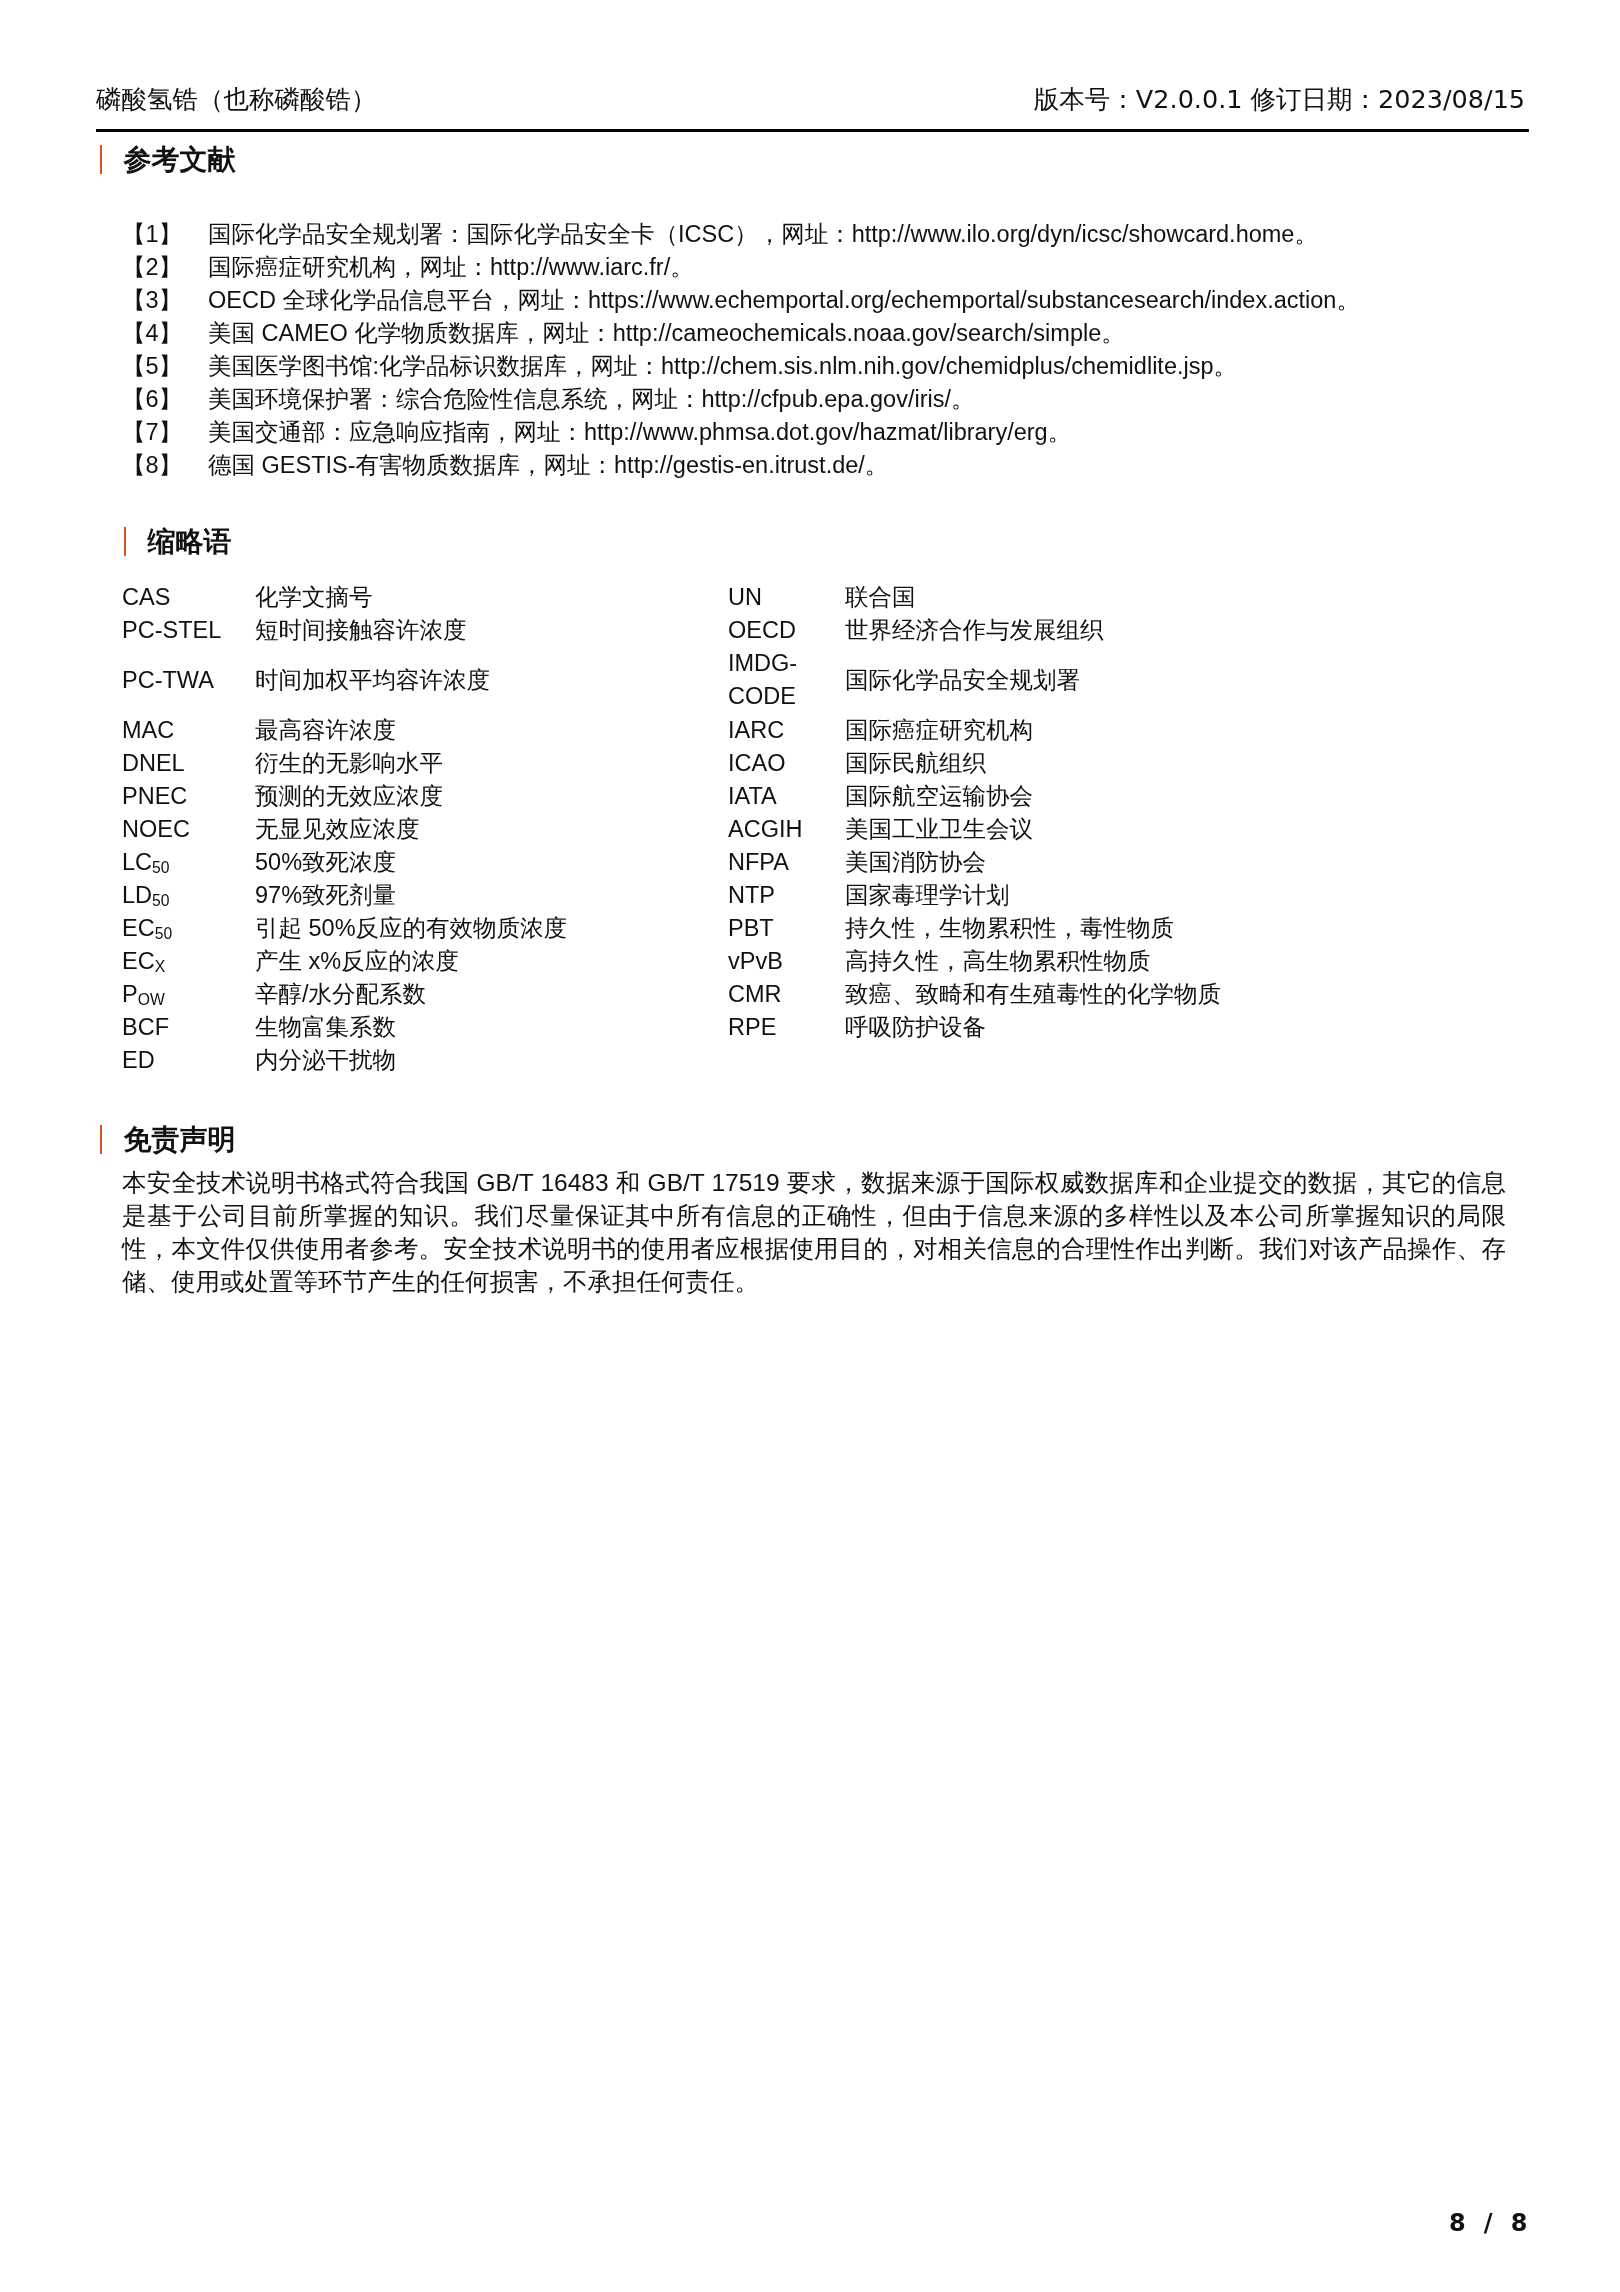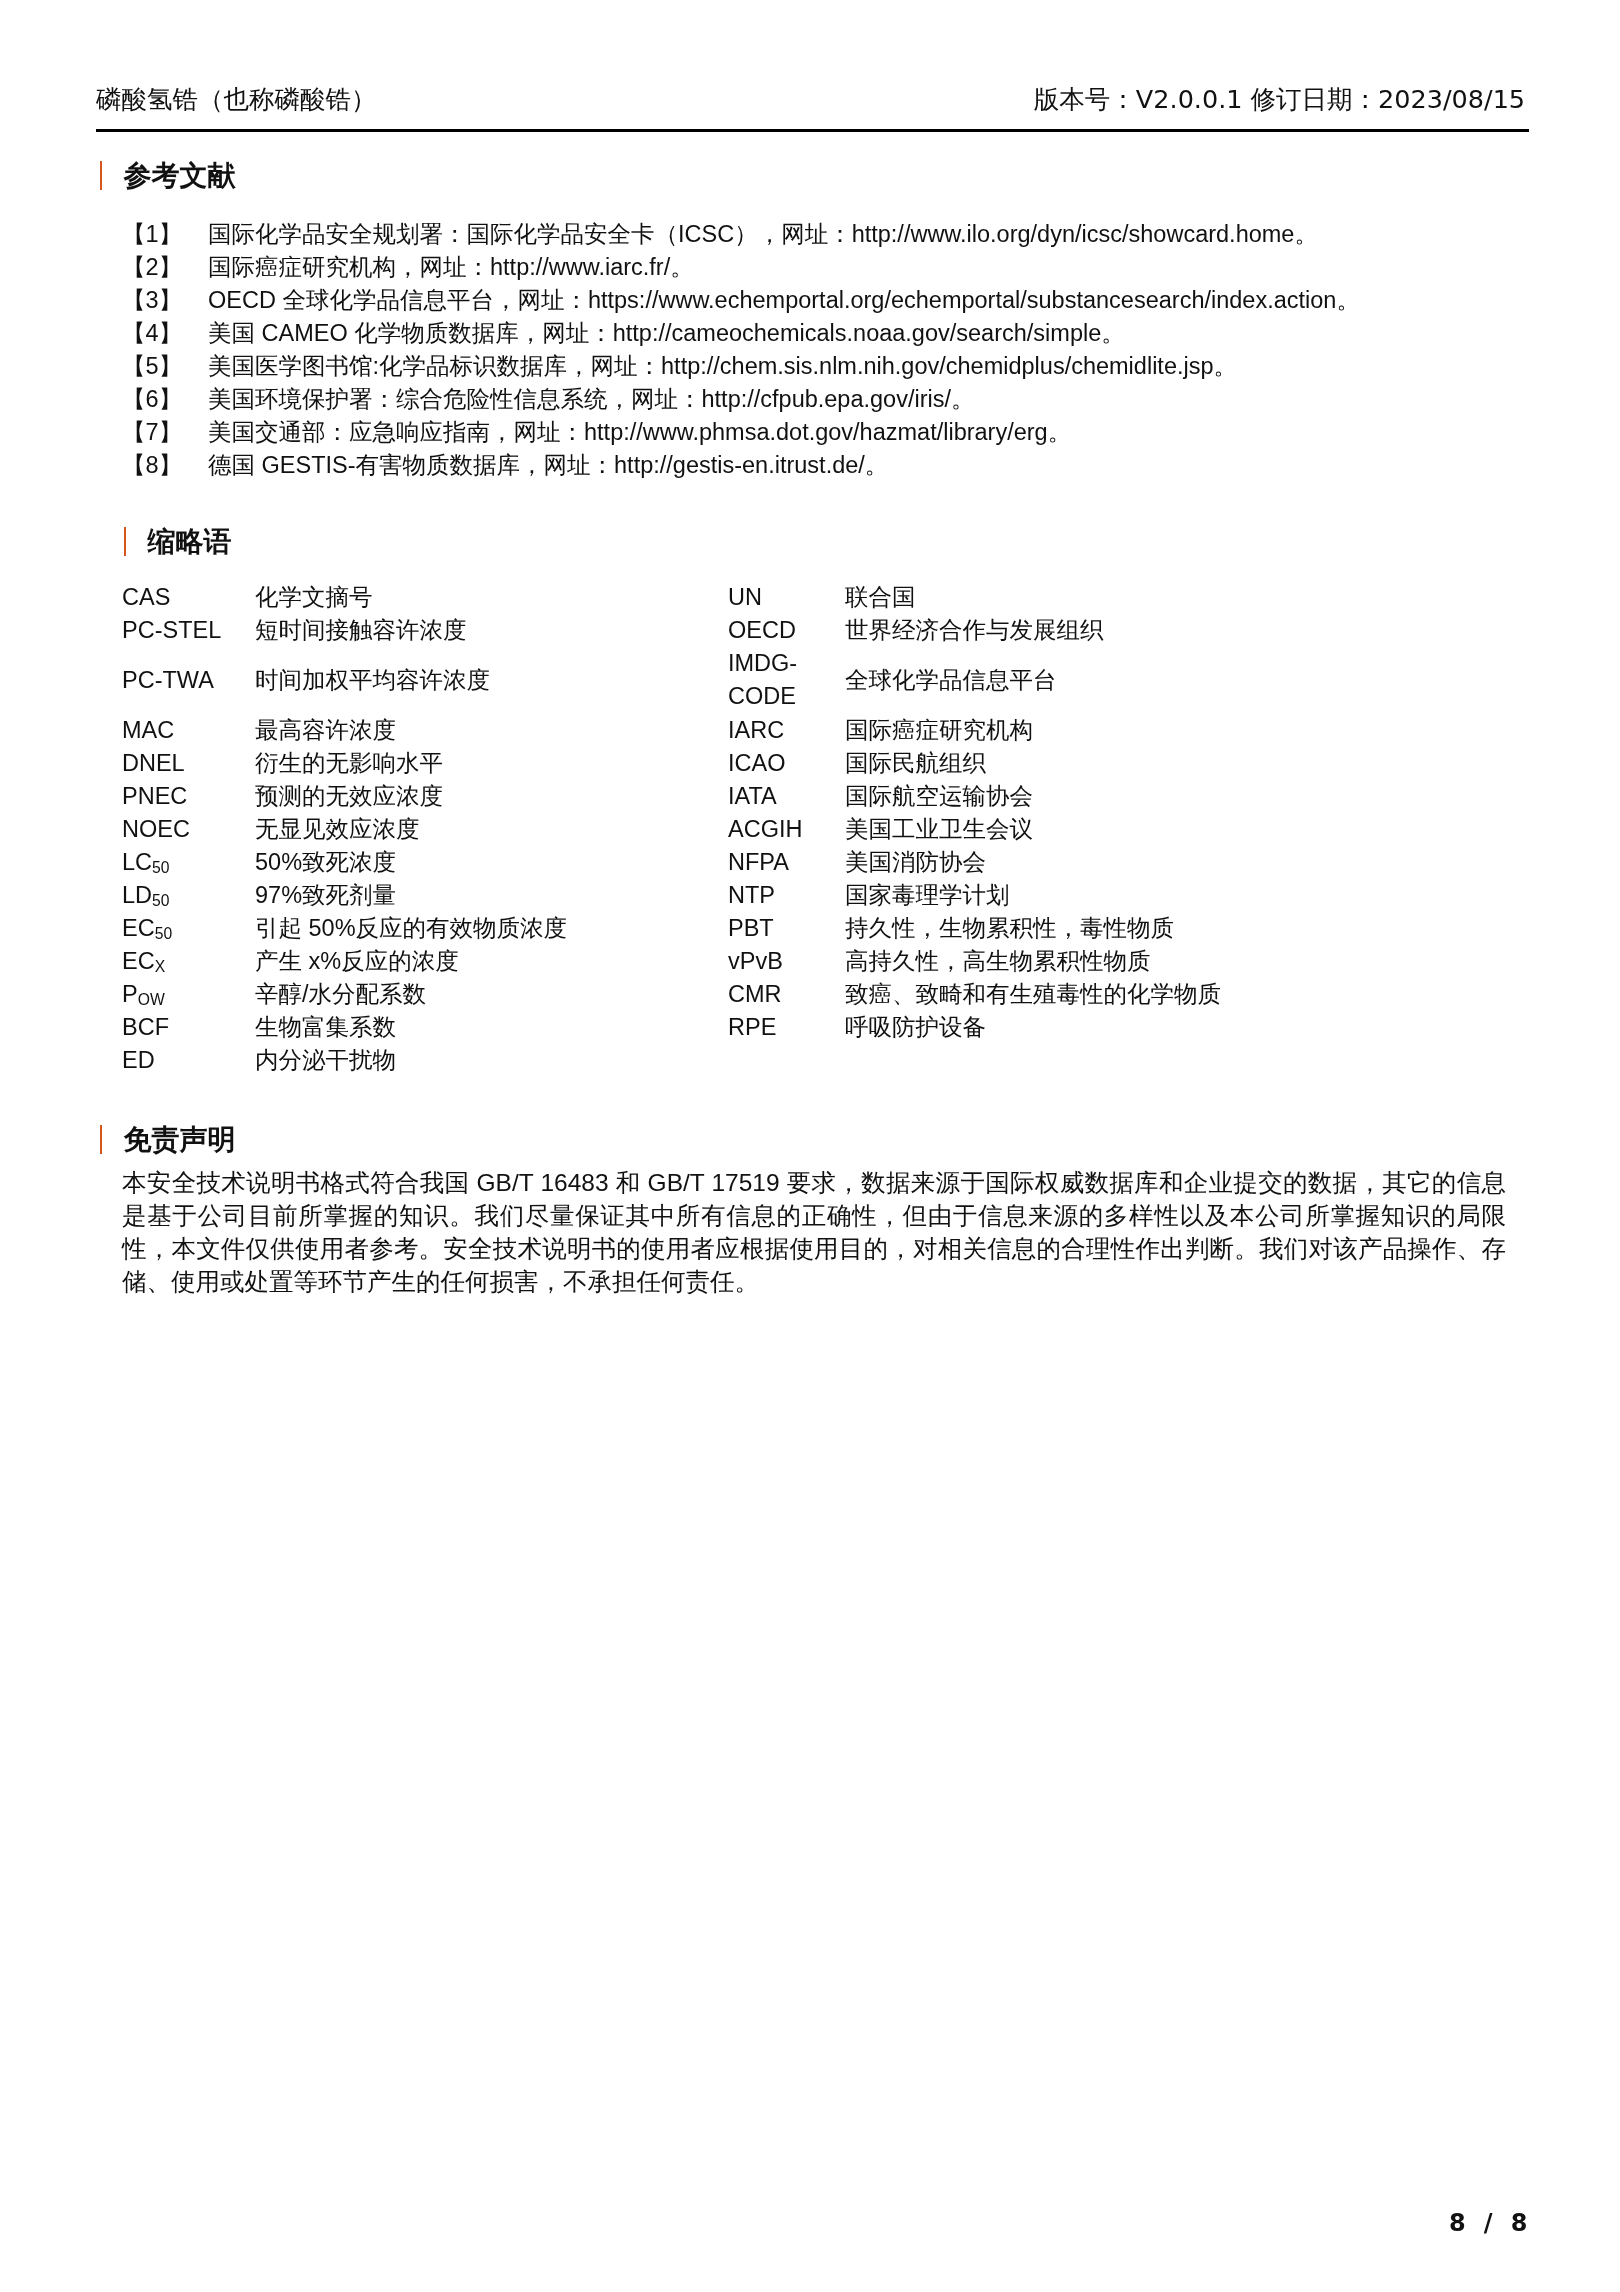--- a/index.html
+++ b/index.html
@@ -32,21 +32,21 @@
               font-family: "DejaVu Sans", sans-serif; word-spacing: 9.8px; }
 </style>
 </head>
 <body>
 
 <div class="page-header">
   <span class="hdr-left">磷酸氢锆（也称磷酸锆）</span>
   <span class="hdr-right">版本号：V2.0.0.1 修订日期：2023/08/15</span>
 </div>
 
-<div class="section-title" style="top:161px;">参考文献</div>
+<div class="section-title" style="top:145px;">参考文献</div>
 
 <div class="refs">
   <div class="ref-row">
       <span class="ref-num">【1】</span>
       <span>国际化学品安全规划署：国际化学品安全卡（ICSC），网址：http://www.ilo.org/dyn/icsc/showcard.home。</span>
     </div>
   <div class="ref-row">
       <span class="ref-num">【2】</span>
       <span>国际癌症研究机构，网址：http://www.iarc.fr/。</span>
     </div>
@@ -141,21 +141,21 @@
   <div class="abbr-row">
       <span class="abbr-key">UN</span>
       <span class="abbr-val">联合国</span>
     </div>
   <div class="abbr-row">
       <span class="abbr-key">OECD</span>
       <span class="abbr-val">世界经济合作与发展组织</span>
     </div>
   <div class="abbr-row tall">
       <span class="abbr-key">IMDG-CODE</span>
-      <span class="abbr-val">全球化学品信息平台</span>
+      <span class="abbr-val">国际化学品安全规划署</span>
     </div>
   <div class="abbr-row">
       <span class="abbr-key">IARC</span>
       <span class="abbr-val">国际癌症研究机构</span>
     </div>
   <div class="abbr-row">
       <span class="abbr-key">ICAO</span>
       <span class="abbr-val">国际民航组织</span>
     </div>
   <div class="abbr-row">

